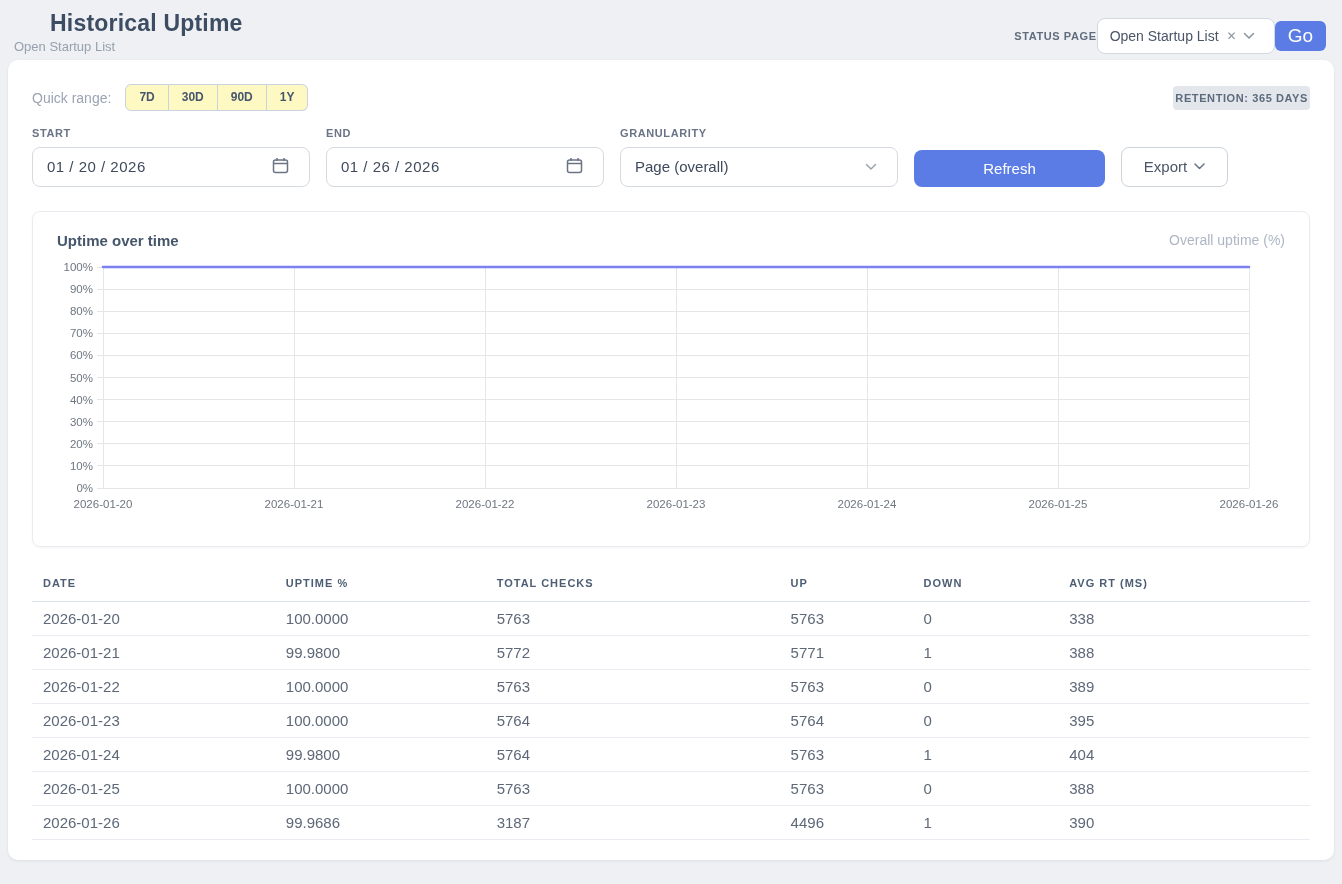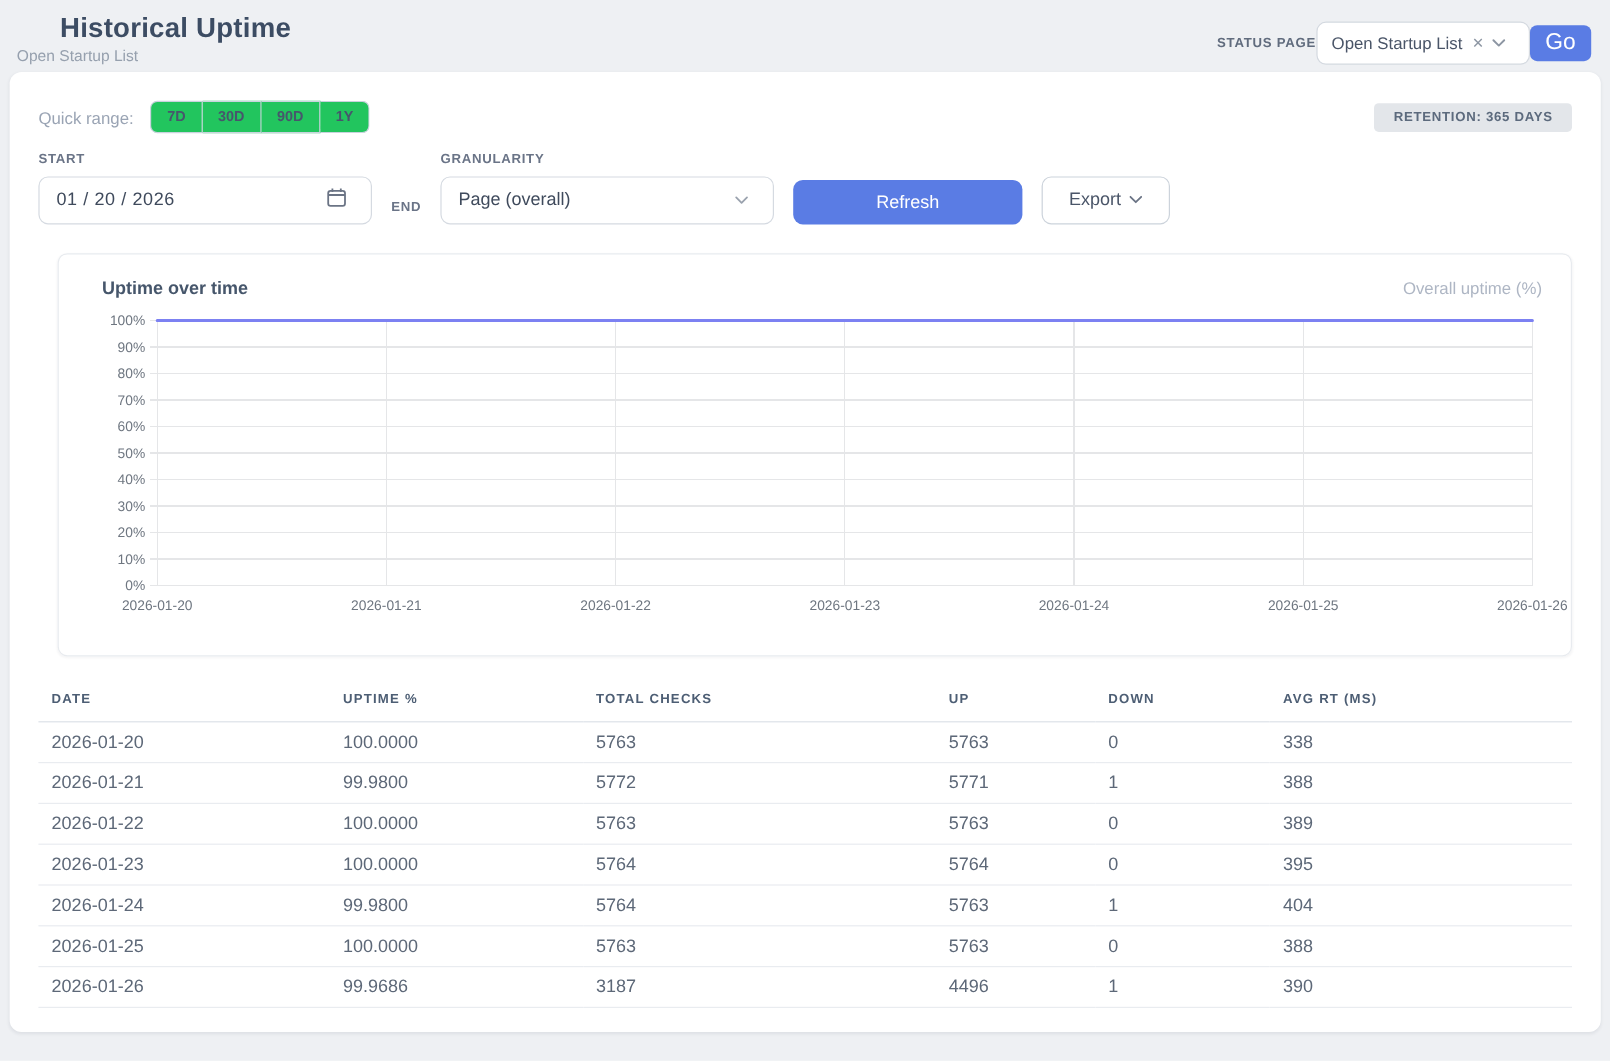--- a/index.html
+++ b/index.html
@@ -32,29 +32,29 @@
   .main-card {
     margin:0 8px; background:#fff; border-radius:10px;
     box-shadow:0 1px 3px rgba(30,40,60,.08);
     padding:24px 24px 20px 24px; height:800px;
   }
   .quick-row { display:flex; align-items:center; justify-content:space-between; }
   .quick-left { display:flex; align-items:center; gap:14px; }
   .quick-label { font-size:14px; color:#9aa4b4; }
   .seg-group { display:flex; }
   .seg-btn {
-    background:#22c55e; border:1px solid #c9d2dd; border-left-width:0;
+    background:#fef9c3; border:1px solid #c9d2dd; border-left-width:0;
     padding:5px 13px; font-size:12px; font-weight:600; color:#47566c;
     cursor:pointer; font-family:inherit; line-height:1.2;
   }
   .seg-btn:first-child { border-left-width:1px; border-radius:6px 0 0 6px; }
   .seg-btn:last-child  { border-radius:0 6px 6px 0; }
   .retention-badge {
     background:#e3e6ea; color:#5c6a7d; font-size:11px; font-weight:700;
-    letter-spacing:.6px; border-radius:4px; padding:6px 16px;
+    letter-spacing:.6px; border-radius:4px; padding:6px 2px;
   }
   
   .filter-row { display:flex; align-items:flex-end; gap:16px; margin-top:16px; }
   .field { display:flex; flex-direction:column; }
   .field-label { font-size:11px; font-weight:700; color:#6a7487; letter-spacing:.6px; margin-bottom:8px; }
   .text-input, .select-input {
     width:278px; height:40px; border:1px solid #d5dae1; border-radius:8px;
     background:#fff; display:flex; align-items:center; justify-content:space-between;
     padding:0 20px 0 14px; font-size:15px; color:#3f4a5c;
   }
@@ -65,21 +65,21 @@
   }
   .export-btn {
     background:#fff; color:#4a5568; border:1px solid #ccd3db; border-radius:8px;
     width:107px; height:40px; font-size:15px; cursor:pointer; font-family:inherit;
     display:flex; align-items:center; justify-content:center; gap:7px;
   }
   
   .chart-card {
     margin-top:24px; border:1px solid #e8ebef; border-radius:8px;
     box-shadow:0 1px 2px rgba(30,40,60,.05);
-    padding:20px 24px 14px 36px; height:336px;margin-left:16px;
+    padding:20px 24px 14px 24px; height:336px;
   }
   .chart-head { display:flex; justify-content:space-between; align-items:center; }
   .chart-title  { font-size:15px; font-weight:700; color:#46566b; }
   .chart-legend { font-size:14px; color:#aeb6c4; }
   .chart-svg { display:block; margin-top:6px; }
   
   .uptime-table { width:100%; border-collapse:collapse; margin-top:24px; }
   .uptime-table th {
     text-align:left; font-size:11px; font-weight:700; color:#4d5e74;
     letter-spacing:1px; padding:6px 10px 12px 11px;
@@ -138,20 +138,31 @@
               <rect x="1.5" y="3" width="14" height="12.5" rx="2" fill="none" stroke="#6b7485" stroke-width="1.5"></rect>
               <line x1="1.5" y1="6.5" x2="15.5" y2="6.5" stroke="#6b7485" stroke-width="1.5"></line>
               <line x1="5" y1="1" x2="5" y2="4" stroke="#6b7485" stroke-width="1.5"></line>
               <line x1="12" y1="1" x2="12" y2="4" stroke="#6b7485" stroke-width="1.5"></line>
             </svg>
         </span>
       </div>
     </div>
     <div class="field">
       <span class="field-label">END</span>
+      <div class="text-input">
+        <span class="date-val">01 / 26 / 2026</span>
+        <span>
+          <svg width="17" height="17" viewBox="0 0 17 17">
+              <rect x="1.5" y="3" width="14" height="12.5" rx="2" fill="none" stroke="#6b7485" stroke-width="1.5"></rect>
+              <line x1="1.5" y1="6.5" x2="15.5" y2="6.5" stroke="#6b7485" stroke-width="1.5"></line>
+              <line x1="5" y1="1" x2="5" y2="4" stroke="#6b7485" stroke-width="1.5"></line>
+              <line x1="12" y1="1" x2="12" y2="4" stroke="#6b7485" stroke-width="1.5"></line>
+            </svg>
+        </span>
+      </div>
     </div>
     <div class="field">
       <span class="field-label">GRANULARITY</span>
       <div class="select-input">
         <span>Page (overall)</span>
         <span class="chev">
           <svg width="12" height="8" viewBox="0 0 12 8">
               <path d="M1.5 1.5 L6 6 L10.5 1.5" fill="none" stroke="#9aa2ae" stroke-width="1.5" stroke-linecap="round" stroke-linejoin="round"></path>
             </svg>
         </span>

